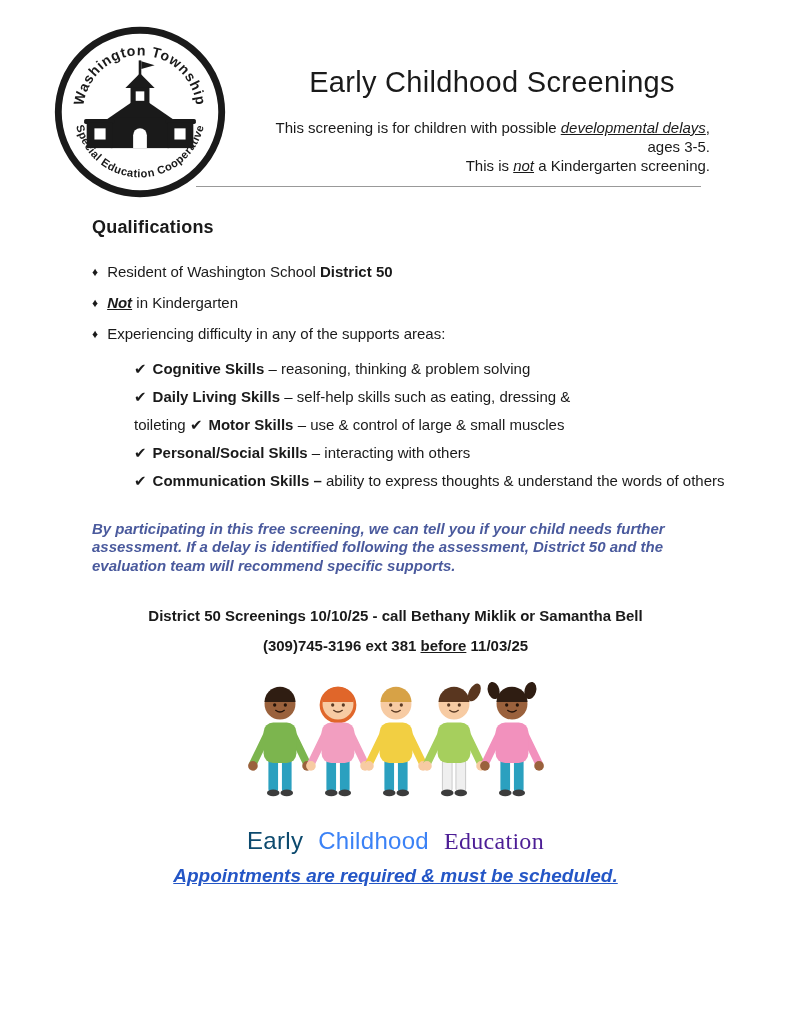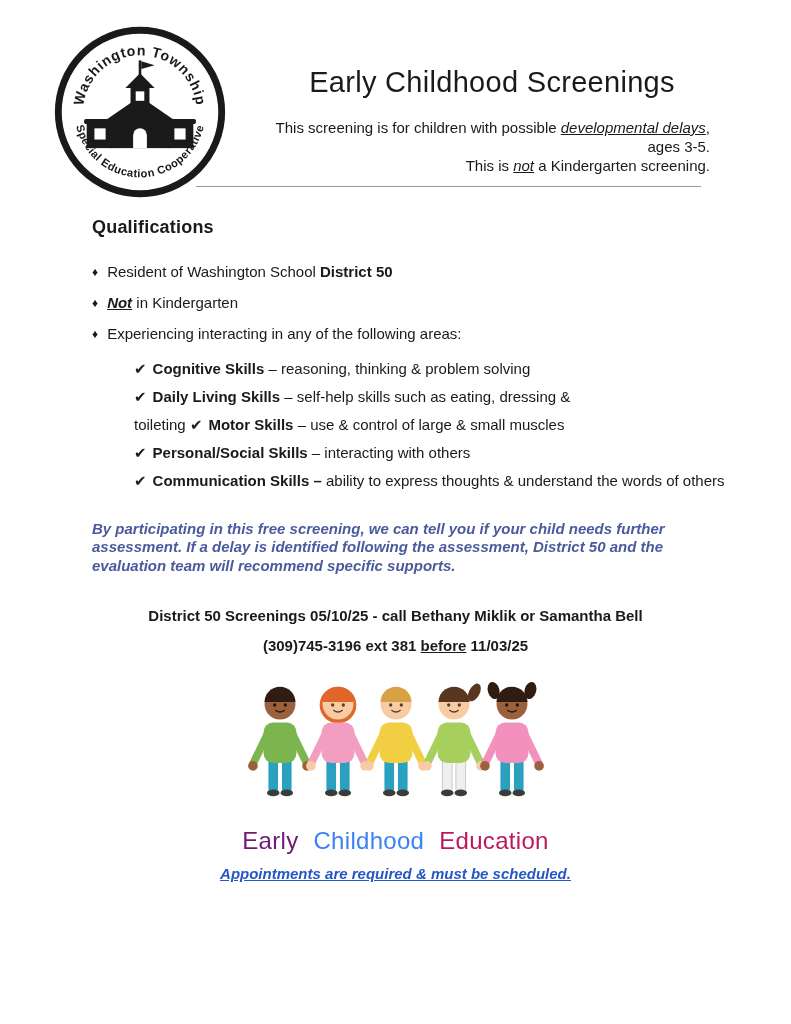--- a/index.html
+++ b/index.html
@@ -54,21 +54,21 @@
   .contact .line2 { margin-top: 13px; }
   .ub { text-decoration: underline; }
   
   .illustration { margin: 22px 0 0; text-align: center; }
   .caption { font-size: 24px; margin-top: 2px; letter-spacing: 0.3px; }
   .caption span { margin: 0 4px; }
   
   .footer-note {
     margin: 10px 0 0;
     text-align: center;
-    font-size: 15px;
+    font-size: 19px;
     font-weight: 700;
     font-style: italic;
   }
 </style>
 </head>
 <body>
 
 <div class="page">
 
   <div class="header">
@@ -113,35 +113,35 @@
     </div>
   </div>
 
   <hr class="rule">
 
   <h2 class="qual-heading">Qualifications</h2>
 
   <ul class="bullets">
     <li><span class="dia">♦</span><span>Resident of Washington School </span><b>District 50</b></li>
     <li><span class="dia">♦</span><span class="buu">Not</span><span> in Kindergarten</span></li>
-    <li><span class="dia">♦</span><span>Experiencing interacting in any of the following areas:</span></li>
+    <li><span class="dia">♦</span><span>Experiencing difficulty in any of the supports areas:</span></li>
   </ul>
 
   <div class="skills">
     <p class="skill"><span class="chk">✔</span><b>Cognitive Skills</b><span> – reasoning, thinking &amp; problem solving</span></p>
     <p class="skill"><span class="chk">✔</span><b>Daily Living Skills</b><span> – self-help skills such as eating, dressing &amp;</span></p>
     <p class="skill"><span>toileting </span><span class="chk">✔</span><b>Motor Skills</b><span> – use &amp; control of large &amp; small muscles</span></p>
     <p class="skill"><span class="chk">✔</span><b>Personal/Social Skills</b><span> – interacting with others</span></p>
     <p class="skill"><span class="chk">✔</span><b>Communication Skills –</b><span> ability to express thoughts &amp; understand the words of others</span></p>
   </div>
 
   <p class="benefit" style="color: rgb(74, 90, 157); margin-top: 25px;">By participating in this free screening, we can tell you if your child needs further assessment.  If a delay is identified following the assessment, District 50 and the evaluation team will recommend specific supports.</p>
 
   <div class="contact">
-    <p class="line1">District 50 Screenings 05/10/25 - call Bethany Miklik or Samantha Bell</p>
+    <p class="line1">District 50 Screenings 10/10/25 - call Bethany Miklik or Samantha Bell</p>
     <p class="line2"><span>(309)745-3196 ext 381 </span><span class="ub">before</span><span> 11/03/25</span></p>
   </div>
 
   <figure class="illustration" style="margin:22px 0 0;">
     <svg width="310" height="145" viewBox="0 0 320 150">
 
       <g>
         <line x1="27" y1="60" x2="12" y2="91" stroke="#7cb54e" stroke-width="8" stroke-linecap="round"></line>
         <line x1="53" y1="60" x2="68" y2="91" stroke="#7cb54e" stroke-width="8" stroke-linecap="round"></line>
         <circle cx="12" cy="93" r="5" fill="#9a613c"></circle>
@@ -224,21 +224,21 @@
           <ellipse cx="287" cy="121" rx="6.5" ry="3.5" fill="#3c3c3c"></ellipse>
         <rect x="263" y="48" width="34" height="42" rx="10" fill="#f291bd"></rect>
         <circle cx="280" cy="29" r="16" fill="#9a613c"></circle>
         <path d="M264,27 a16,16 0 0 1 32,0 z" fill="#2f1d12"></path>
         <circle cx="274.5" cy="30" r="1.7" fill="#241309"></circle>
           <circle cx="285.5" cy="30" r="1.7" fill="#241309"></circle>
         <path d="M275.5,35.5 Q280,39 284.5,35.5" stroke="#241309" stroke-width="1.3" fill="none" stroke-linecap="round"></path>
       </g>
     </svg>
     <figcaption class="caption">
-      <span style="color: #701a75;">Early</span>
+      <span style="color: #0c4a6e;">Early</span>
       <span style="color: #3b82f6;">Childhood</span>
-      <span style="color: #be185d;">Education</span>
+      <span style="color: #4c1d95; font-family: Liberation Serif, serif;">Education</span>
     </figcaption>
   </figure>
 
   <p class="footer-note" style="color: rgb(36, 86, 198);"><u>Appointments are required &amp; must be scheduled.</u></p>
 
 </div>
 
 </body></html>

